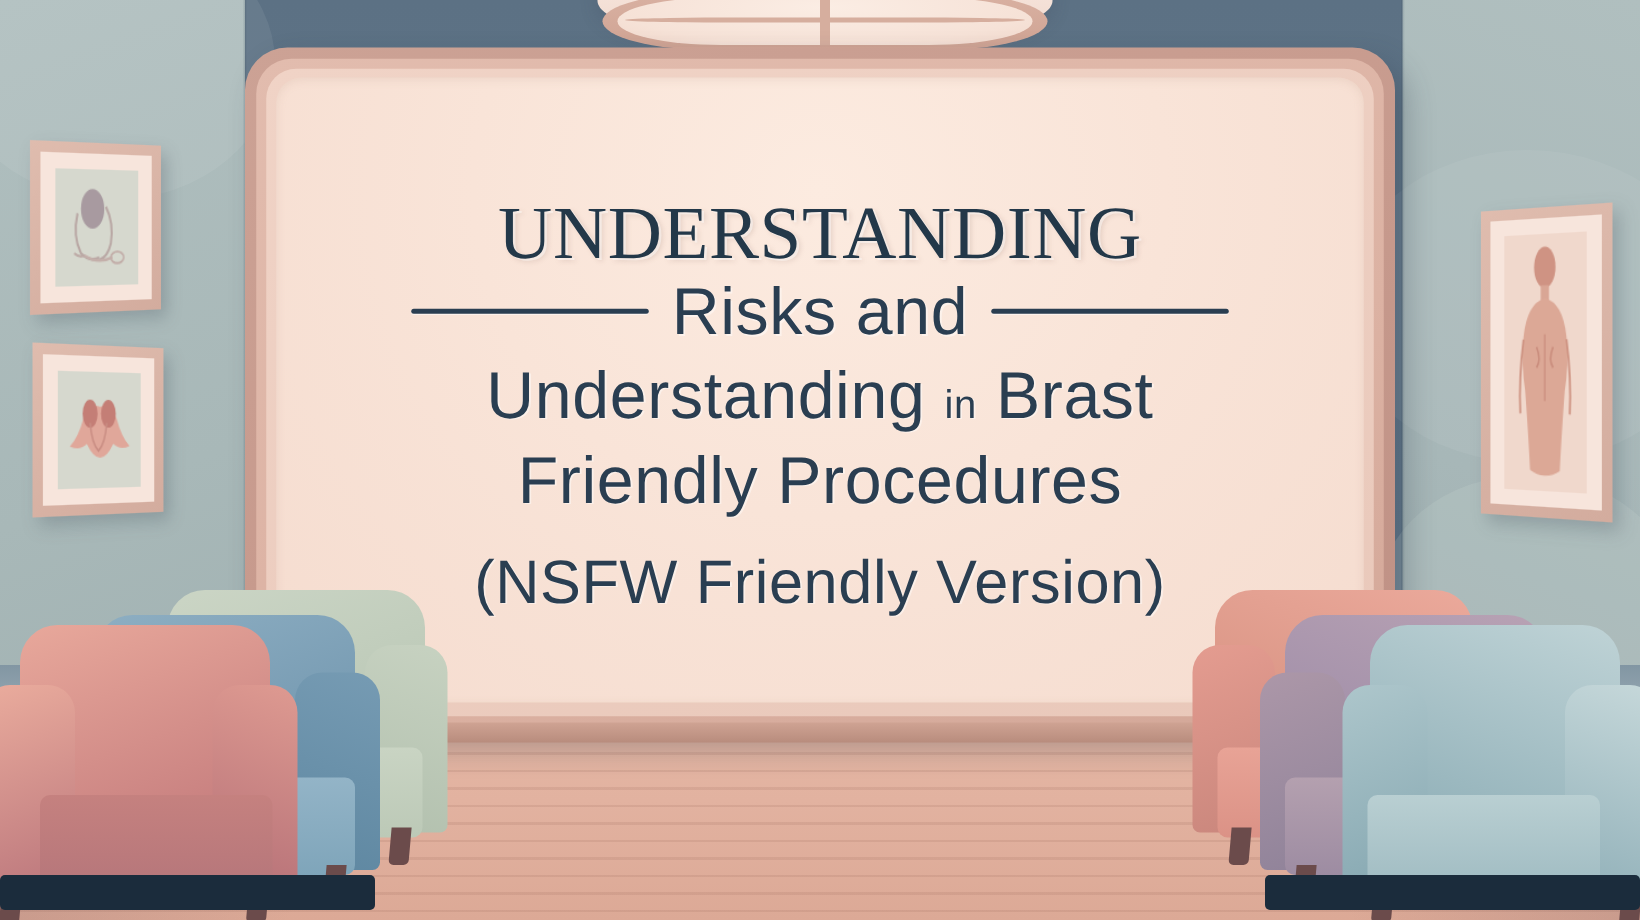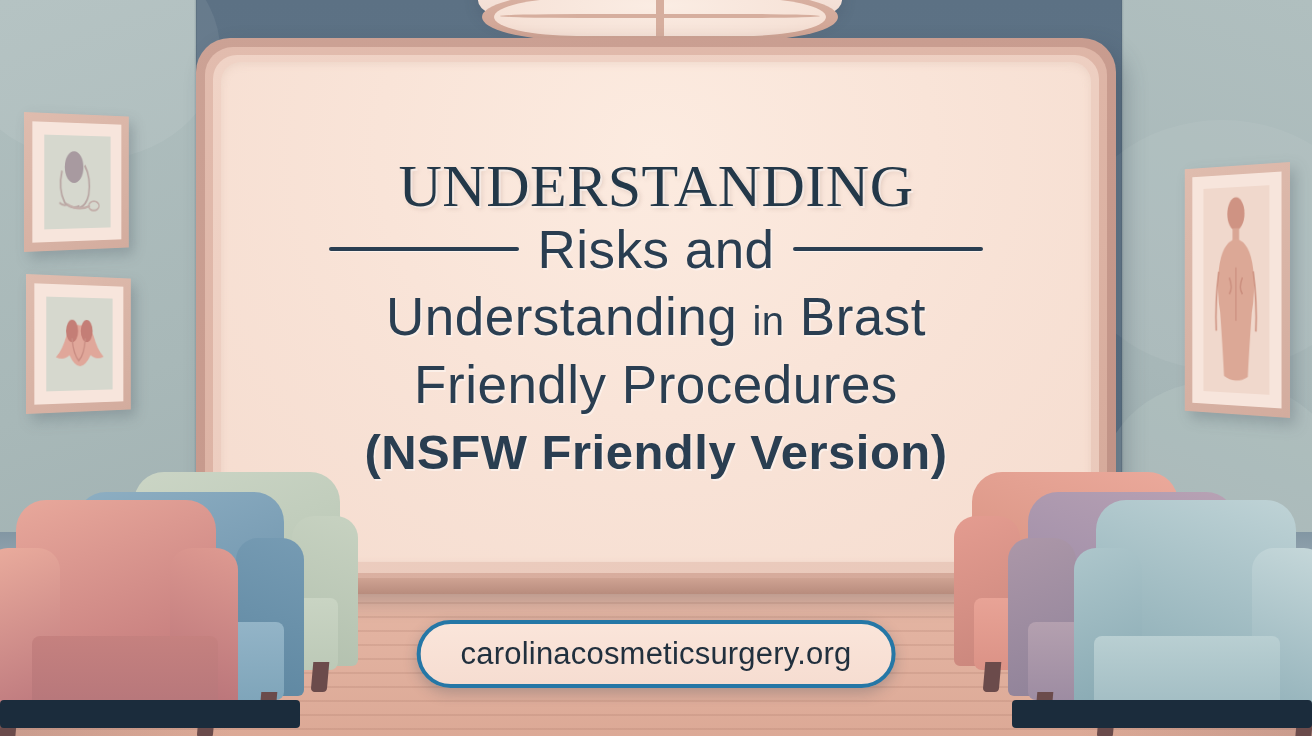--- a/index.html
+++ b/index.html
@@ -139,24 +139,24 @@
     font-size:53px; font-weight:400; letter-spacing:.5px;
     color:#2A3E51; white-space:nowrap;
     text-shadow:1.5px 1.5px 0 rgba(255,255,255,.45);
   }
   .t-line {
     font-size:53px; font-weight:400; letter-spacing:.5px; line-height:1.18;
     color:#2A3E51;
     text-shadow:1.5px 1.5px 0 rgba(255,255,255,.45);
     margin-top:6px;
   }
-  .t-line .lower { text-transform:none; font-size:40px; }
+  .t-line .lower { text-transform:none; font-size:32px; }
   .t-paren {
-    font-size:49px; font-weight:700; letter-spacing:.5px; line-height:1.2;
-    color:#2A3E51; margin-top:6px;
+    font-size:49px; font-weight:400; letter-spacing:.5px; line-height:1.2;
+    color:#2A3E51; margin-top:20px;
     text-shadow:1.5px 1.5px 0 rgba(255,255,255,.45);
   }
 
   
   .floor {
     position:absolute; left:0; bottom:0; width:1312px; height:160px;
     background:linear-gradient(180deg,#E5B7A4 0%,#E2B2A0 40%,#DCA996 100%);
   }
   .floor-planks {
     position:absolute; inset:0;
@@ -384,17 +384,14 @@
   <div class="chair" style="right:-14px; top:500px; width:252px; height:236px;">
     <div class="back" style="right:30px; top:0; width:200px; height:138px; background:linear-gradient(200deg,#BFD3D6 0%,#93B2BA 100%); border-radius:30px 30px 6px 6px;"></div>
     <div class="arm" style="right:0; top:48px; width:74px; height:176px; background:linear-gradient(200deg,#C6D8DA 0%,#8EAEB7 100%);"></div>
     <div class="arm" style="right:184px; top:48px; width:68px; height:164px; background:linear-gradient(160deg,#ADC6CB 0%,#85A7B1 100%);"></div>
     <div class="seat" style="right:46px; top:136px; width:186px; height:82px; background:linear-gradient(180deg,#B9CFD2 0%,#9EBAC1 100%);"></div>
     <div class="leg" style="right:14px; top:214px;"></div>
     <div class="leg" style="right:212px; top:208px;"></div>
   </div>
   <div class="chair-shadow" style="right:0; top:700px; width:300px; height:28px;"></div>
 
-  <div class="url-pill">
-    <span class="url-text">carolinacosmeticsurgery.org</span>
-  </div>
 
 </div>
 
 </body></html>

